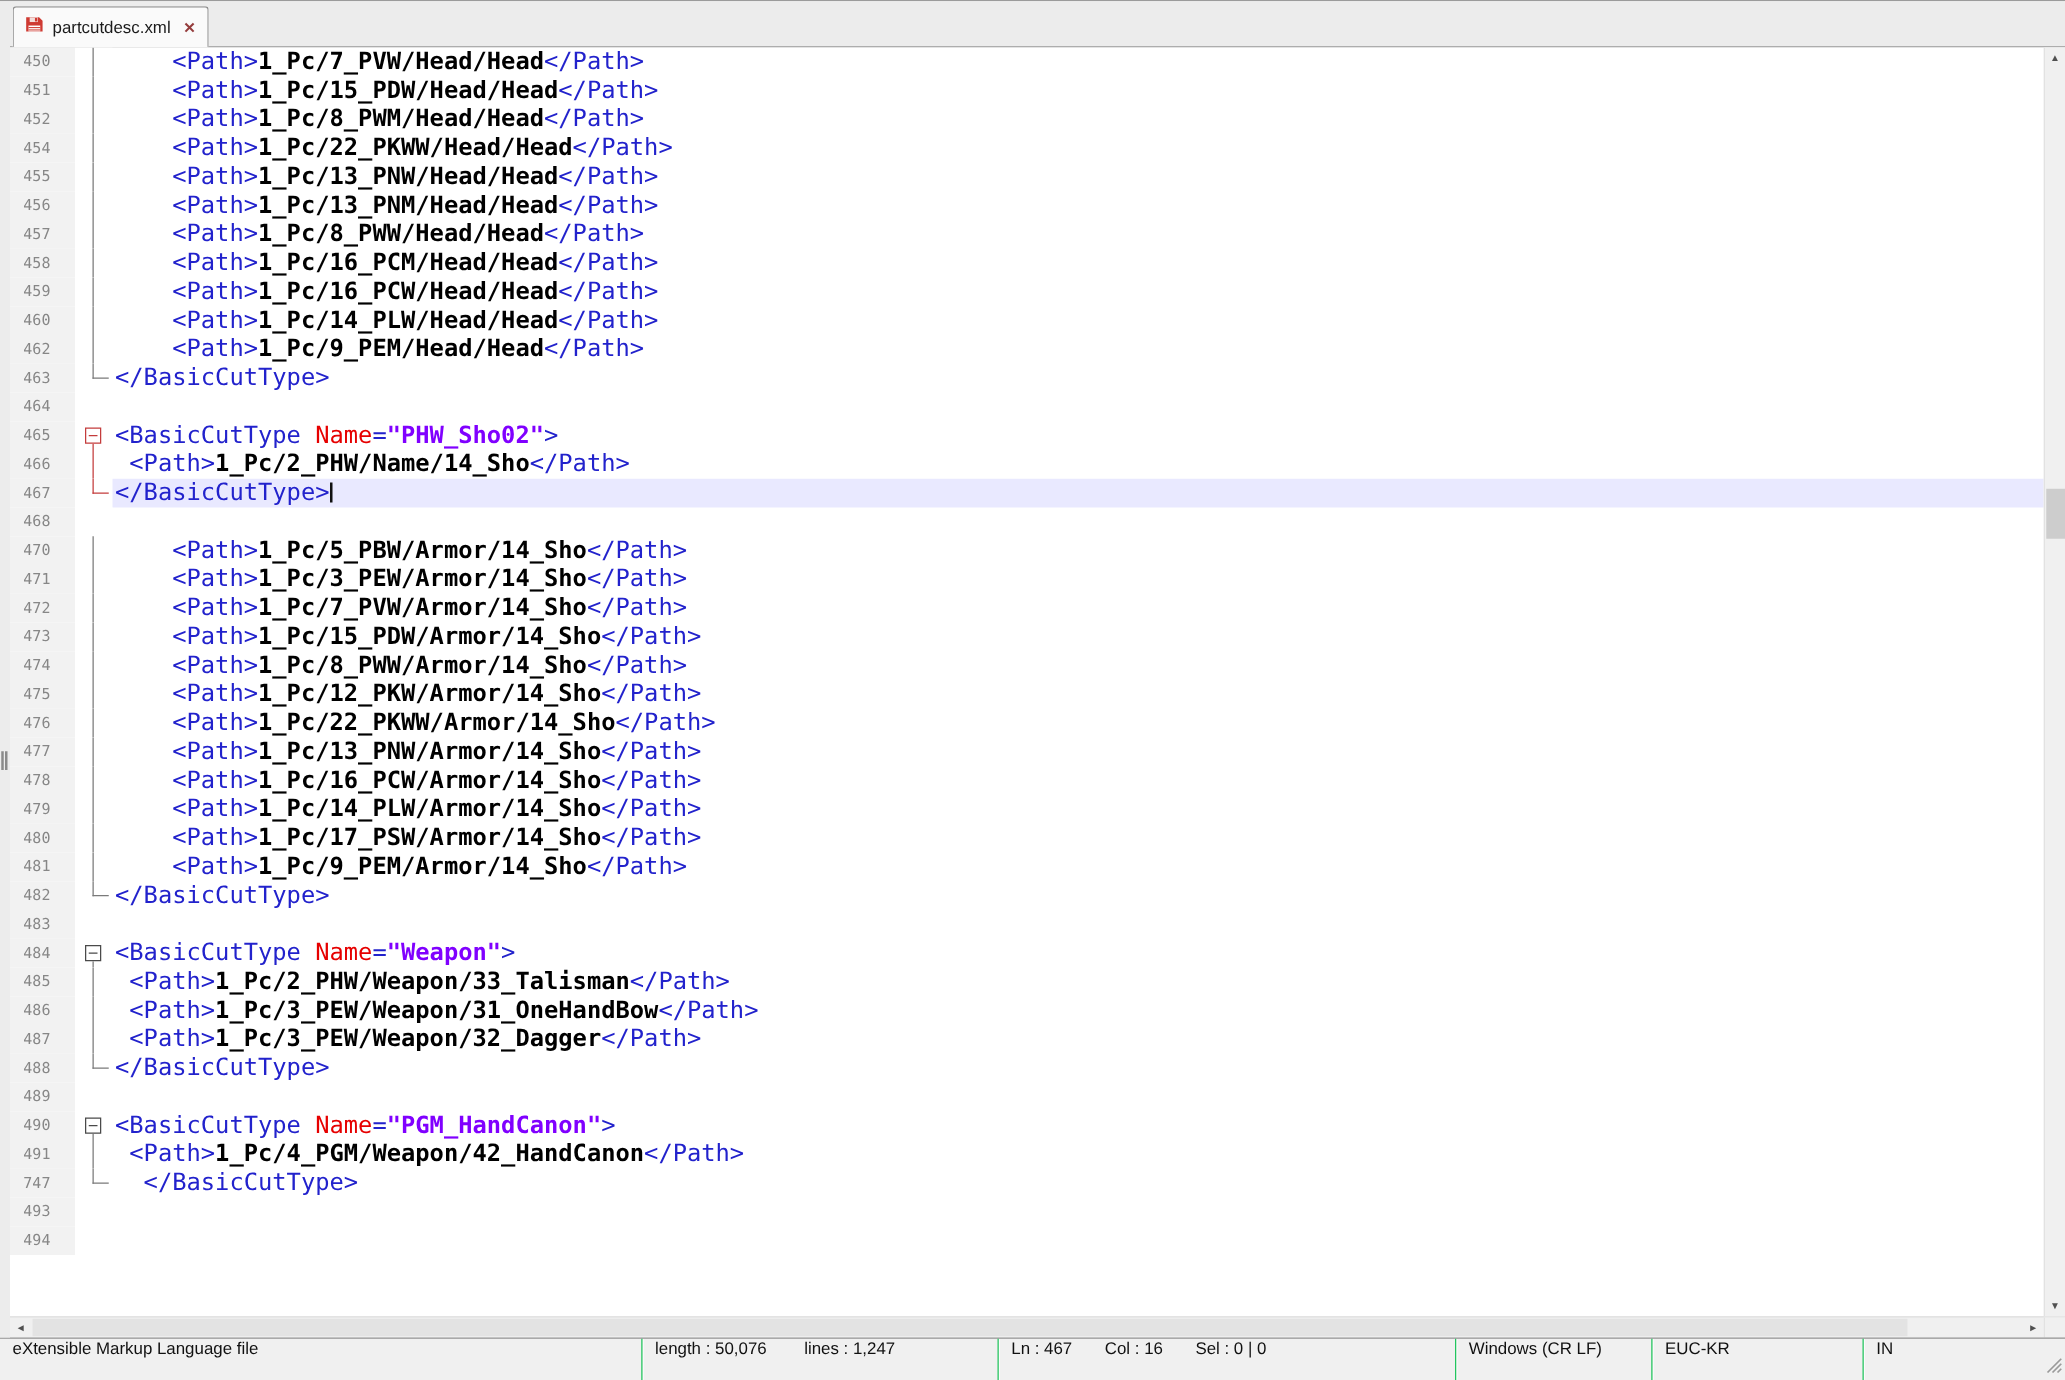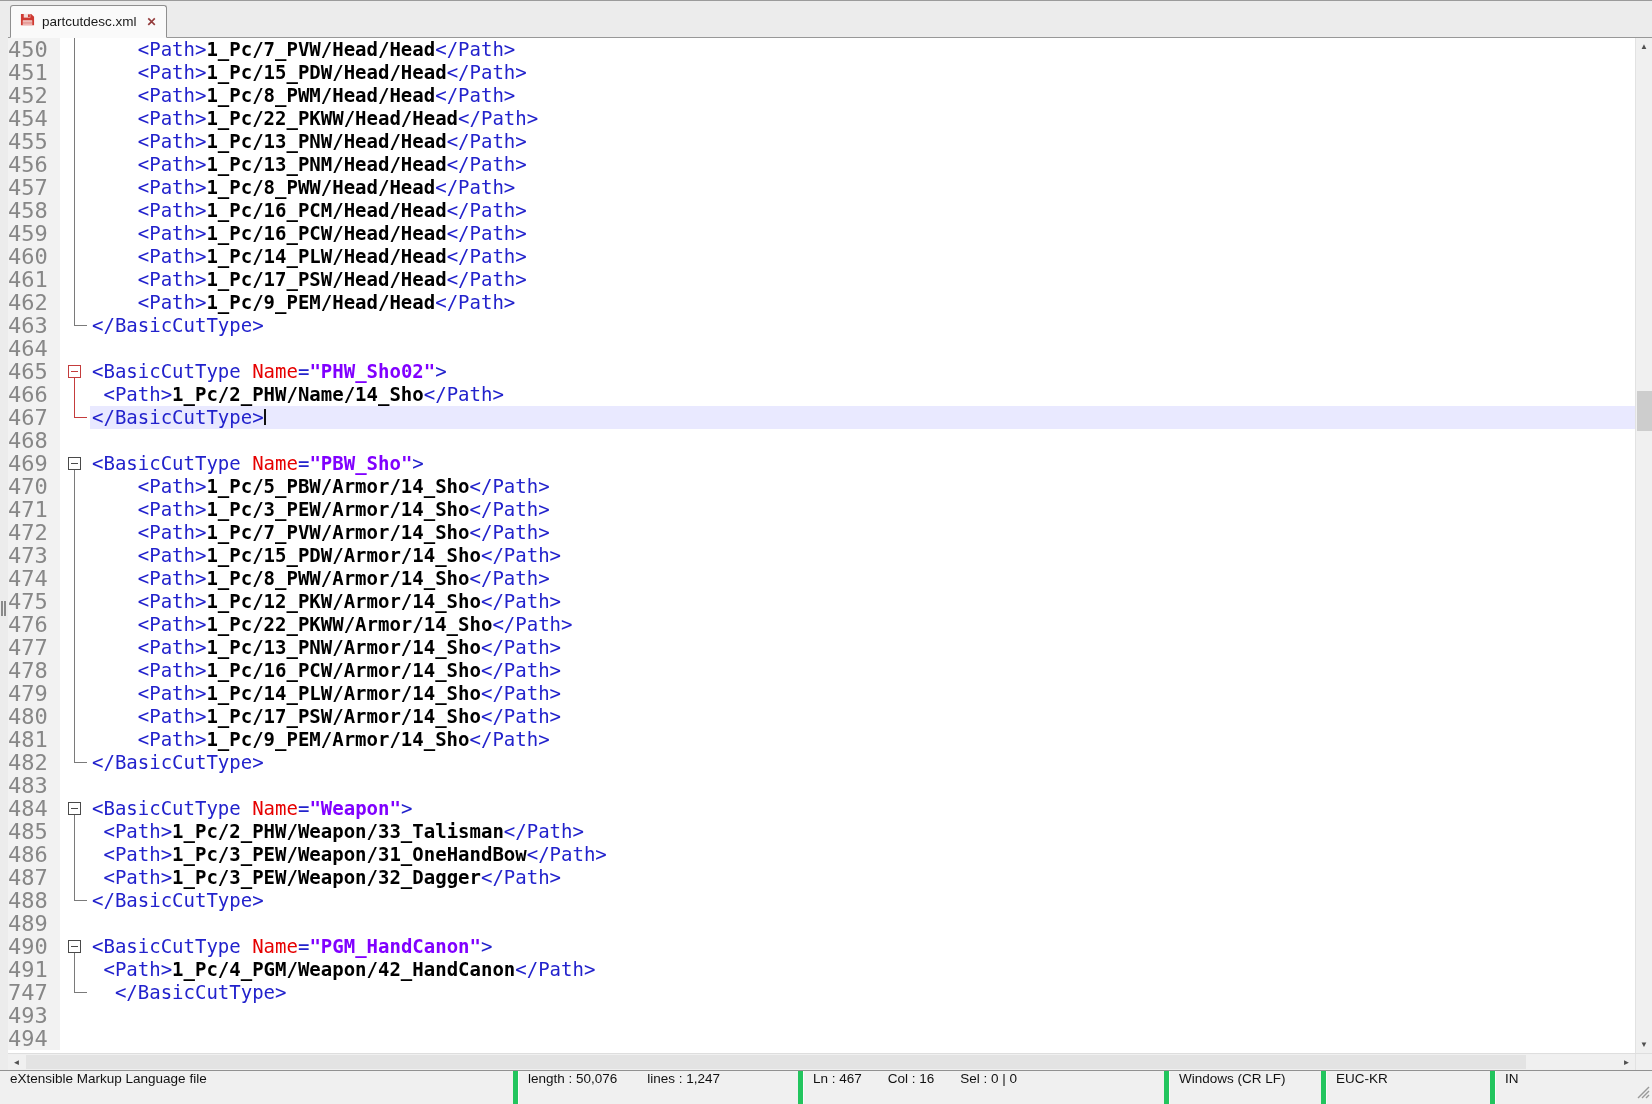--- a/index.html
+++ b/index.html
@@ -16,21 +16,21 @@
   .dock-handle{position:absolute;top:600px;left:1px;width:6px;height:15px;display:flex;gap:1px}
   .dock-handle i{display:block;width:2px;height:100%;background:#8a8a8a}
   .editor-col{flex:1;display:flex;flex-direction:column;min-width:0}
   .tabbar{flex:0 0 37px;background:#ececec;border-bottom:1px solid #989898;display:flex;align-items:flex-end;padding-left:2px}
   .tab{display:inline-flex;align-items:center;gap:7px;height:33px;margin-bottom:-1px;padding:0 9px;background:#fafafa;border:1px solid #8f8f8f;border-bottom:1px solid #fafafa;border-radius:3px 3px 0 0;position:relative;z-index:2}
   .tabtitle{font-size:13.5px;color:#1a1a1a}
   .tabclose{font-size:12px;color:#943c3c;font-weight:bold;margin-left:3px;cursor:pointer;line-height:1}
   .editor{flex:1;display:flex;min-height:0;background:#fff}
   .canvas{flex:1;overflow:hidden;font-family:"DejaVu Sans Mono",monospace;font-size:19px;min-width:0}
   .row{display:flex;height:23px;line-height:23px}
-  .num{flex:0 0 52px;background:#f2f2f2;color:var(--c-num);text-align:left;padding-right:9px;font-size:22px}
+  .num{flex:0 0 52px;background:#f2f2f2;color:var(--c-num);text-align:center;padding-right:9px;font-size:12px}
   .foldcol{flex:0 0 30px;position:relative;background:#fff}
   .fline,.fdown,.fendv{position:absolute;left:14px;width:1px;background:var(--c-fold)}
   .fline{top:0;bottom:0}
   .fdown{top:18px;bottom:0}
   .fendv{top:0;height:12px}
   .fendh{position:absolute;left:14px;top:11px;width:13px;height:1px;background:var(--c-fold)}
   .fbox{position:absolute;left:8px;top:5px;width:13px;height:13px;border:1px solid var(--c-foldbox);background:#fff}
   .fbox::after{content:"";position:absolute;left:2px;right:2px;top:5px;height:1px;background:var(--c-foldbox)}
   .fline.act,.fdown.act,.fendv.act,.fendh.act{background:var(--c-folda)}
   .fbox.act{border-color:var(--c-folda)}
@@ -48,21 +48,21 @@
   .sbtn.up{top:0}.sbtn.down{bottom:0}
   .vthumb{position:absolute;left:1px;width:15px;top:353px;height:40px;background:#cdcdcd;cursor:pointer}
   .hscrollrow{flex:0 0 17px;display:flex;background:#f0f0f0;border-top:1px solid #dedede}
   .hscroll{flex:1;position:relative}
   .hbtn{position:absolute;top:0;width:17px;height:16px;display:flex;align-items:center;justify-content:center;font-size:8px;color:#505050;cursor:pointer}
   .hbtn.left{left:0}.hbtn.right{right:0}
   .hthumb{position:absolute;top:1px;height:14px;left:18px;width:1500px;background:#e3e3e3}
   .corner{flex:0 0 17px;background:#f0f0f0;border-left:1px solid #e2e2e2}
   .statusbar{flex:0 0 34px;background:#f0f0f0;border-top:1px solid #919191;display:flex;align-items:stretch;font-size:13.5px;color:#111}
   .sp{display:flex;padding-left:10px;position:relative;white-space:nowrap;overflow:hidden}
-  .sp + .sp{border-left:5px solid #22c55e;box-shadow:inset 1px 0 0 #fbfbfb}
+  .sp + .sp{border-left:1px solid #22c55e;box-shadow:inset 1px 0 0 #fbfbfb}
   .sp1{flex:0 0 513px}
   .sp2{flex:0 0 285px;gap:30px}
   .sp3{flex:0 0 366px;gap:26px}
   .sp4{flex:0 0 157px}
   .sp5{flex:0 0 169px}
   .sp6{flex:1}
   .grip{position:absolute;right:2px;bottom:2px}
 </style>
 </head>
 <body>
@@ -162,27 +162,20 @@
               <div class="codecell"><span>    </span><span class="s-tag">&lt;Path&gt;</span><span class="s-txt">1_Pc/16_PCW/Head/Head</span><span class="s-tag">&lt;/Path&gt;</span></div>
             </div>
             <div class="row">
               <div class="num">460</div>
               <div class="foldcol">
                 <div class="fline"></div>
               </div>
               <div class="codecell"><span>    </span><span class="s-tag">&lt;Path&gt;</span><span class="s-txt">1_Pc/14_PLW/Head/Head</span><span class="s-tag">&lt;/Path&gt;</span></div>
             </div>
             <div class="row">
-              <div class="num">461</div>
-              <div class="foldcol">
-                <div class="fline"></div>
-              </div>
-              <div class="codecell"><span>    </span><span class="s-tag">&lt;Path&gt;</span><span class="s-txt">1_Pc/17_PSW/Head/Head</span><span class="s-tag">&lt;/Path&gt;</span></div>
-            </div>
-            <div class="row">
               <div class="num">462</div>
               <div class="foldcol">
                 <div class="fline"></div>
               </div>
               <div class="codecell"><span>    </span><span class="s-tag">&lt;Path&gt;</span><span class="s-txt">1_Pc/9_PEM/Head/Head</span><span class="s-tag">&lt;/Path&gt;</span></div>
             </div>
             <div class="row">
               <div class="num">463</div>
               <div class="foldcol">
                 <div class="fendv"></div>
@@ -215,28 +208,20 @@
               <div class="foldcol">
                 <div class="fendv act"></div>
                 <div class="fendh act"></div>
               </div>
               <div class="codecell cur"><span></span><span class="s-tag">&lt;/BasicCutType&gt;</span><span class="caret" style="left: calc(15ch + 2px);"></span></div>
             </div>
             <div class="row">
               <div class="num">468</div>
               <div class="foldcol"></div>
               <div class="codecell"><span></span></div>
-            </div>
-            <div class="row">
-              <div class="num">469</div>
-              <div class="foldcol">
-                <div class="fdown"></div>
-                <div class="fbox"></div>
-              </div>
-              <div class="codecell"><span></span><span class="s-tag">&lt;BasicCutType </span><span class="s-attr">Name</span><span class="s-eq">=</span><span class="s-val">"PBW_Sho"</span><span class="s-tag">&gt;</span></div>
             </div>
             <div class="row">
               <div class="num">470</div>
               <div class="foldcol">
                 <div class="fline"></div>
               </div>
               <div class="codecell"><span>    </span><span class="s-tag">&lt;Path&gt;</span><span class="s-txt">1_Pc/5_PBW/Armor/14_Sho</span><span class="s-tag">&lt;/Path&gt;</span></div>
             </div>
             <div class="row">
               <div class="num">471</div>

